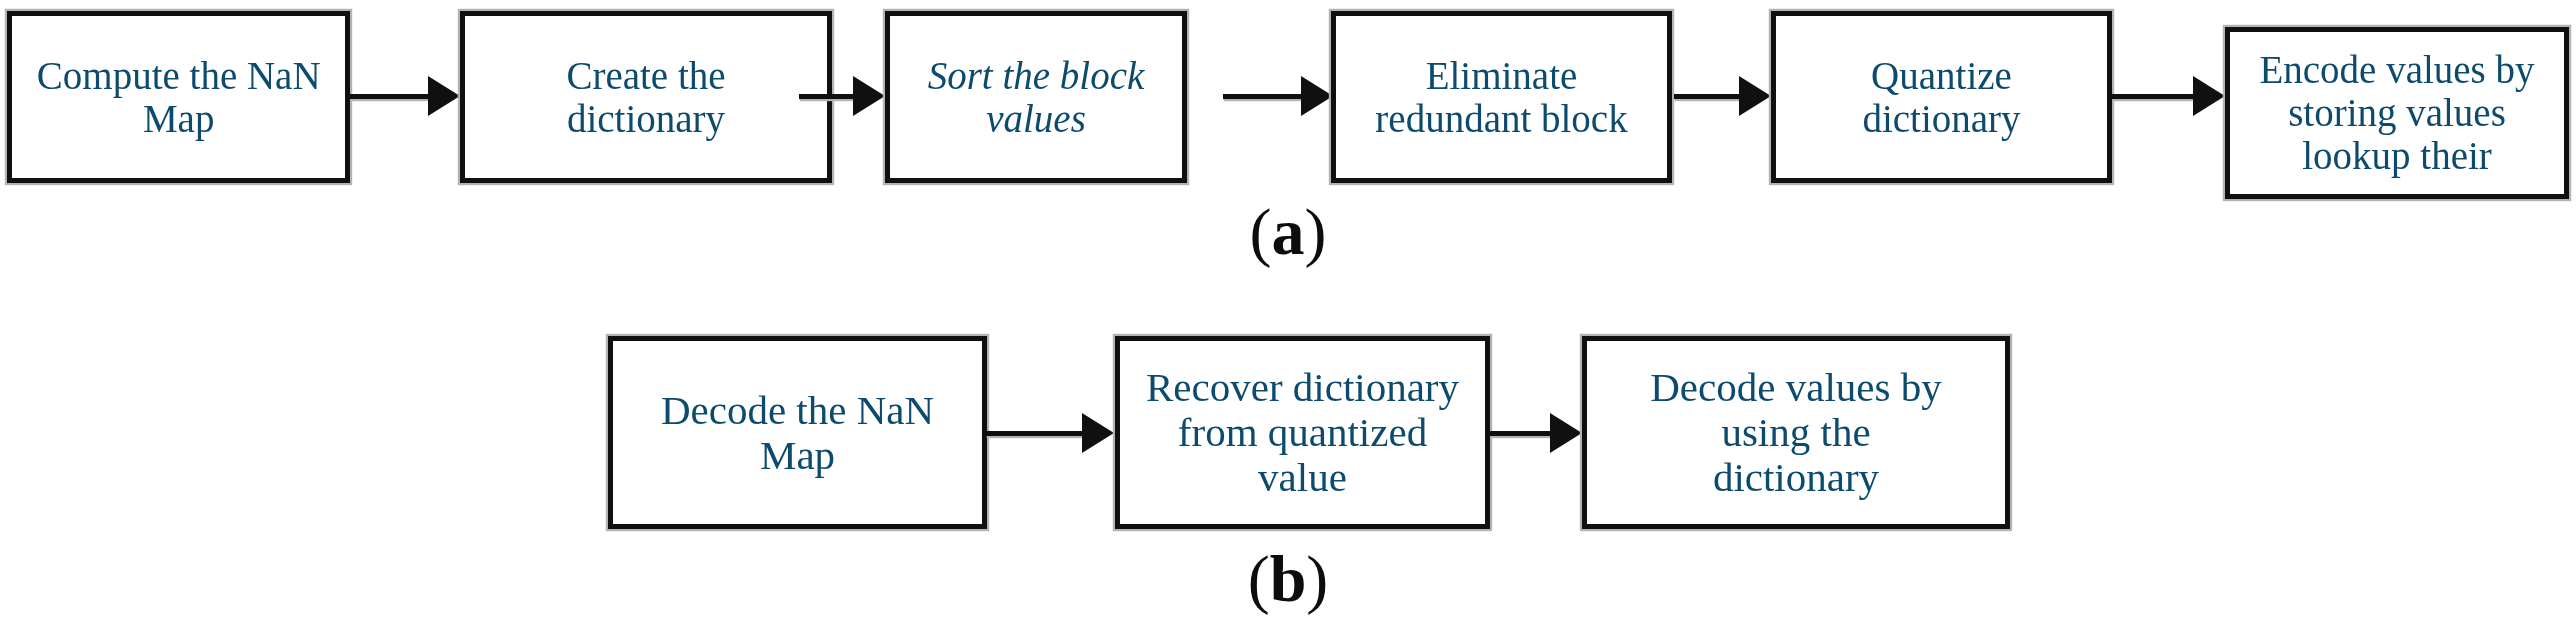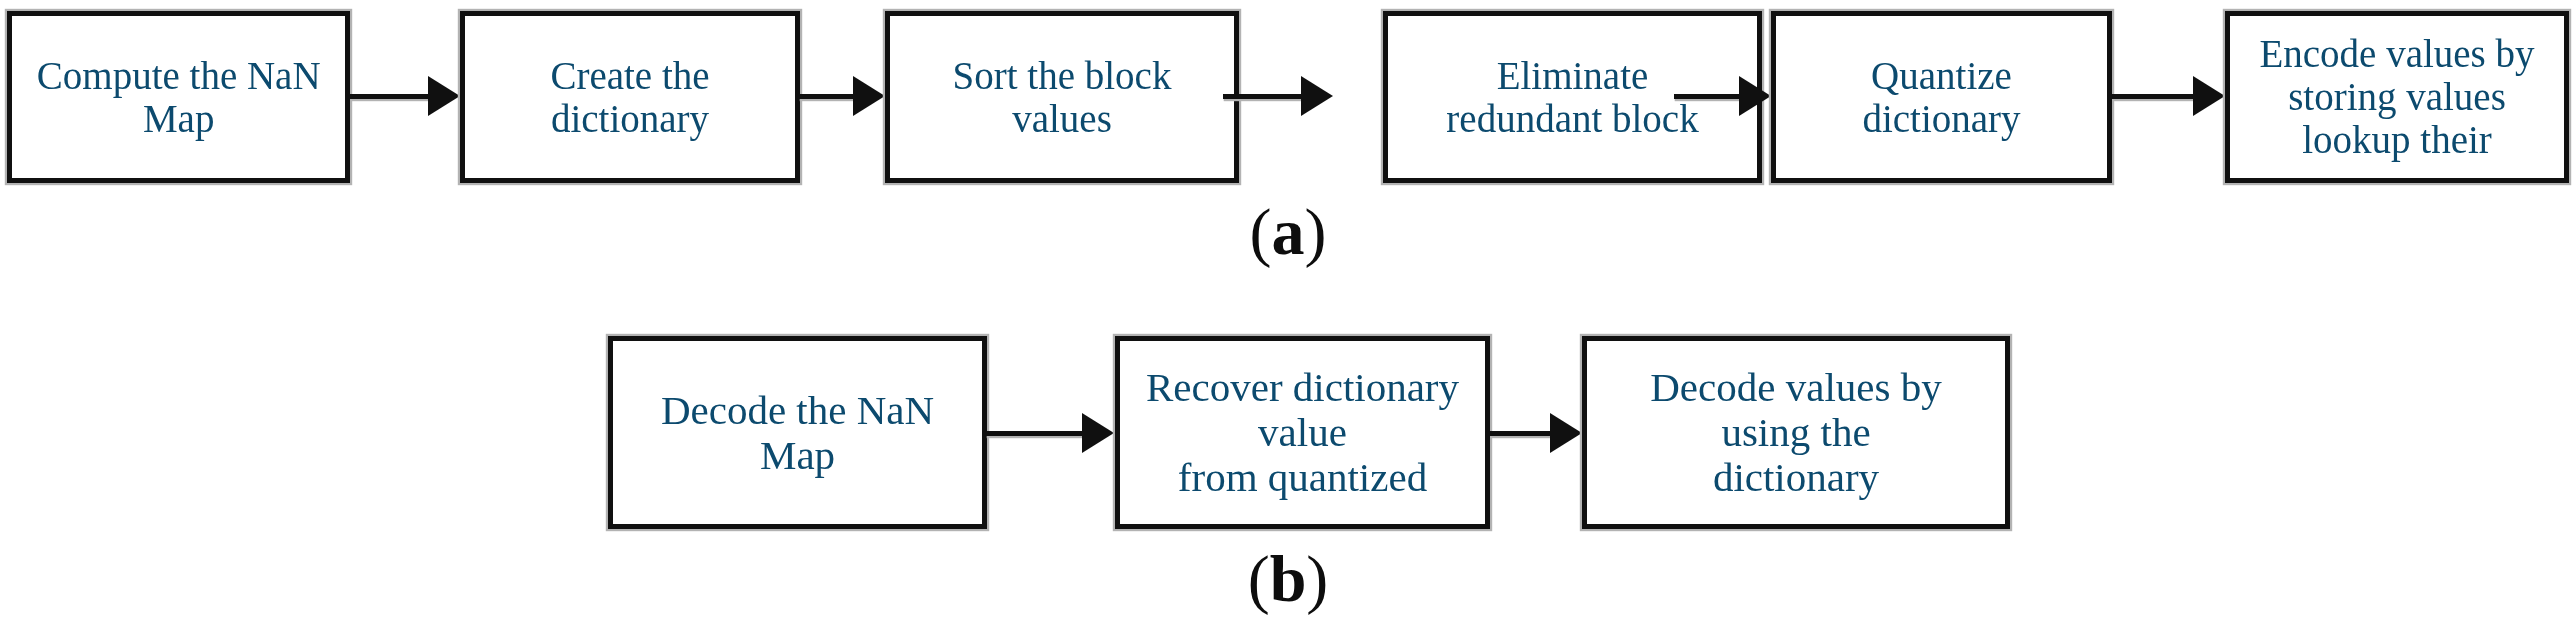--- a/index.html
+++ b/index.html
@@ -33,25 +33,25 @@
 
   .txt {
     color: #0c4a6e;
     width: 100%;
   }
   .rowa .txt { font-size: 39px; line-height: 43px; }
   .rowb .txt { font-size: 41px; line-height: 45px; }
 
   
   .ba0 { left: 7.2px;   width: 343px; }
-  .ba1 { left: 460px;  width: 340px; }
-  .ba2 { left: 885px; width: 354px; }
-  .ba3 { left: 1383px; width: 379px; }
+  .ba1 { left: 460px;  width: 372px; }
+  .ba2 { left: 885px; width: 302px; font-style: italic; }
+  .ba3 { left: 1331px; width: 341px; }
   .ba4 { left: 1771px; width: 341px; justify-content: flex-end; }
-  .ba5 { left: 2225px; width: 344px; }
+  .ba5 { left: 2225px; width: 344px; margin-top: 16px; }
 
   
   .bb0 { left: 608px;  width: 379px; }
   .bb1 { left: 1115px; width: 375px; }
   .bb2 { left: 1582px; width: 428px; }
 
   
   .arrow {
     position: absolute;
     height: 40px;
@@ -189,22 +189,22 @@
     </div>
 
     <div class="arrow arrow-b ab0">
       <div class="shaft"></div>
       <div class="head"></div>
     </div>
 
     <div class="box rowb bb1">
       <div class="txt">
         <div>Recover dictionary</div>
+        <div>from quantized</div>
         <div>value</div>
-        <div>from quantized</div>
       </div>
     </div>
 
     <div class="arrow arrow-b ab1">
       <div class="shaft"></div>
       <div class="head"></div>
     </div>
 
     <div class="box rowb bb2">
       <div class="txt">

